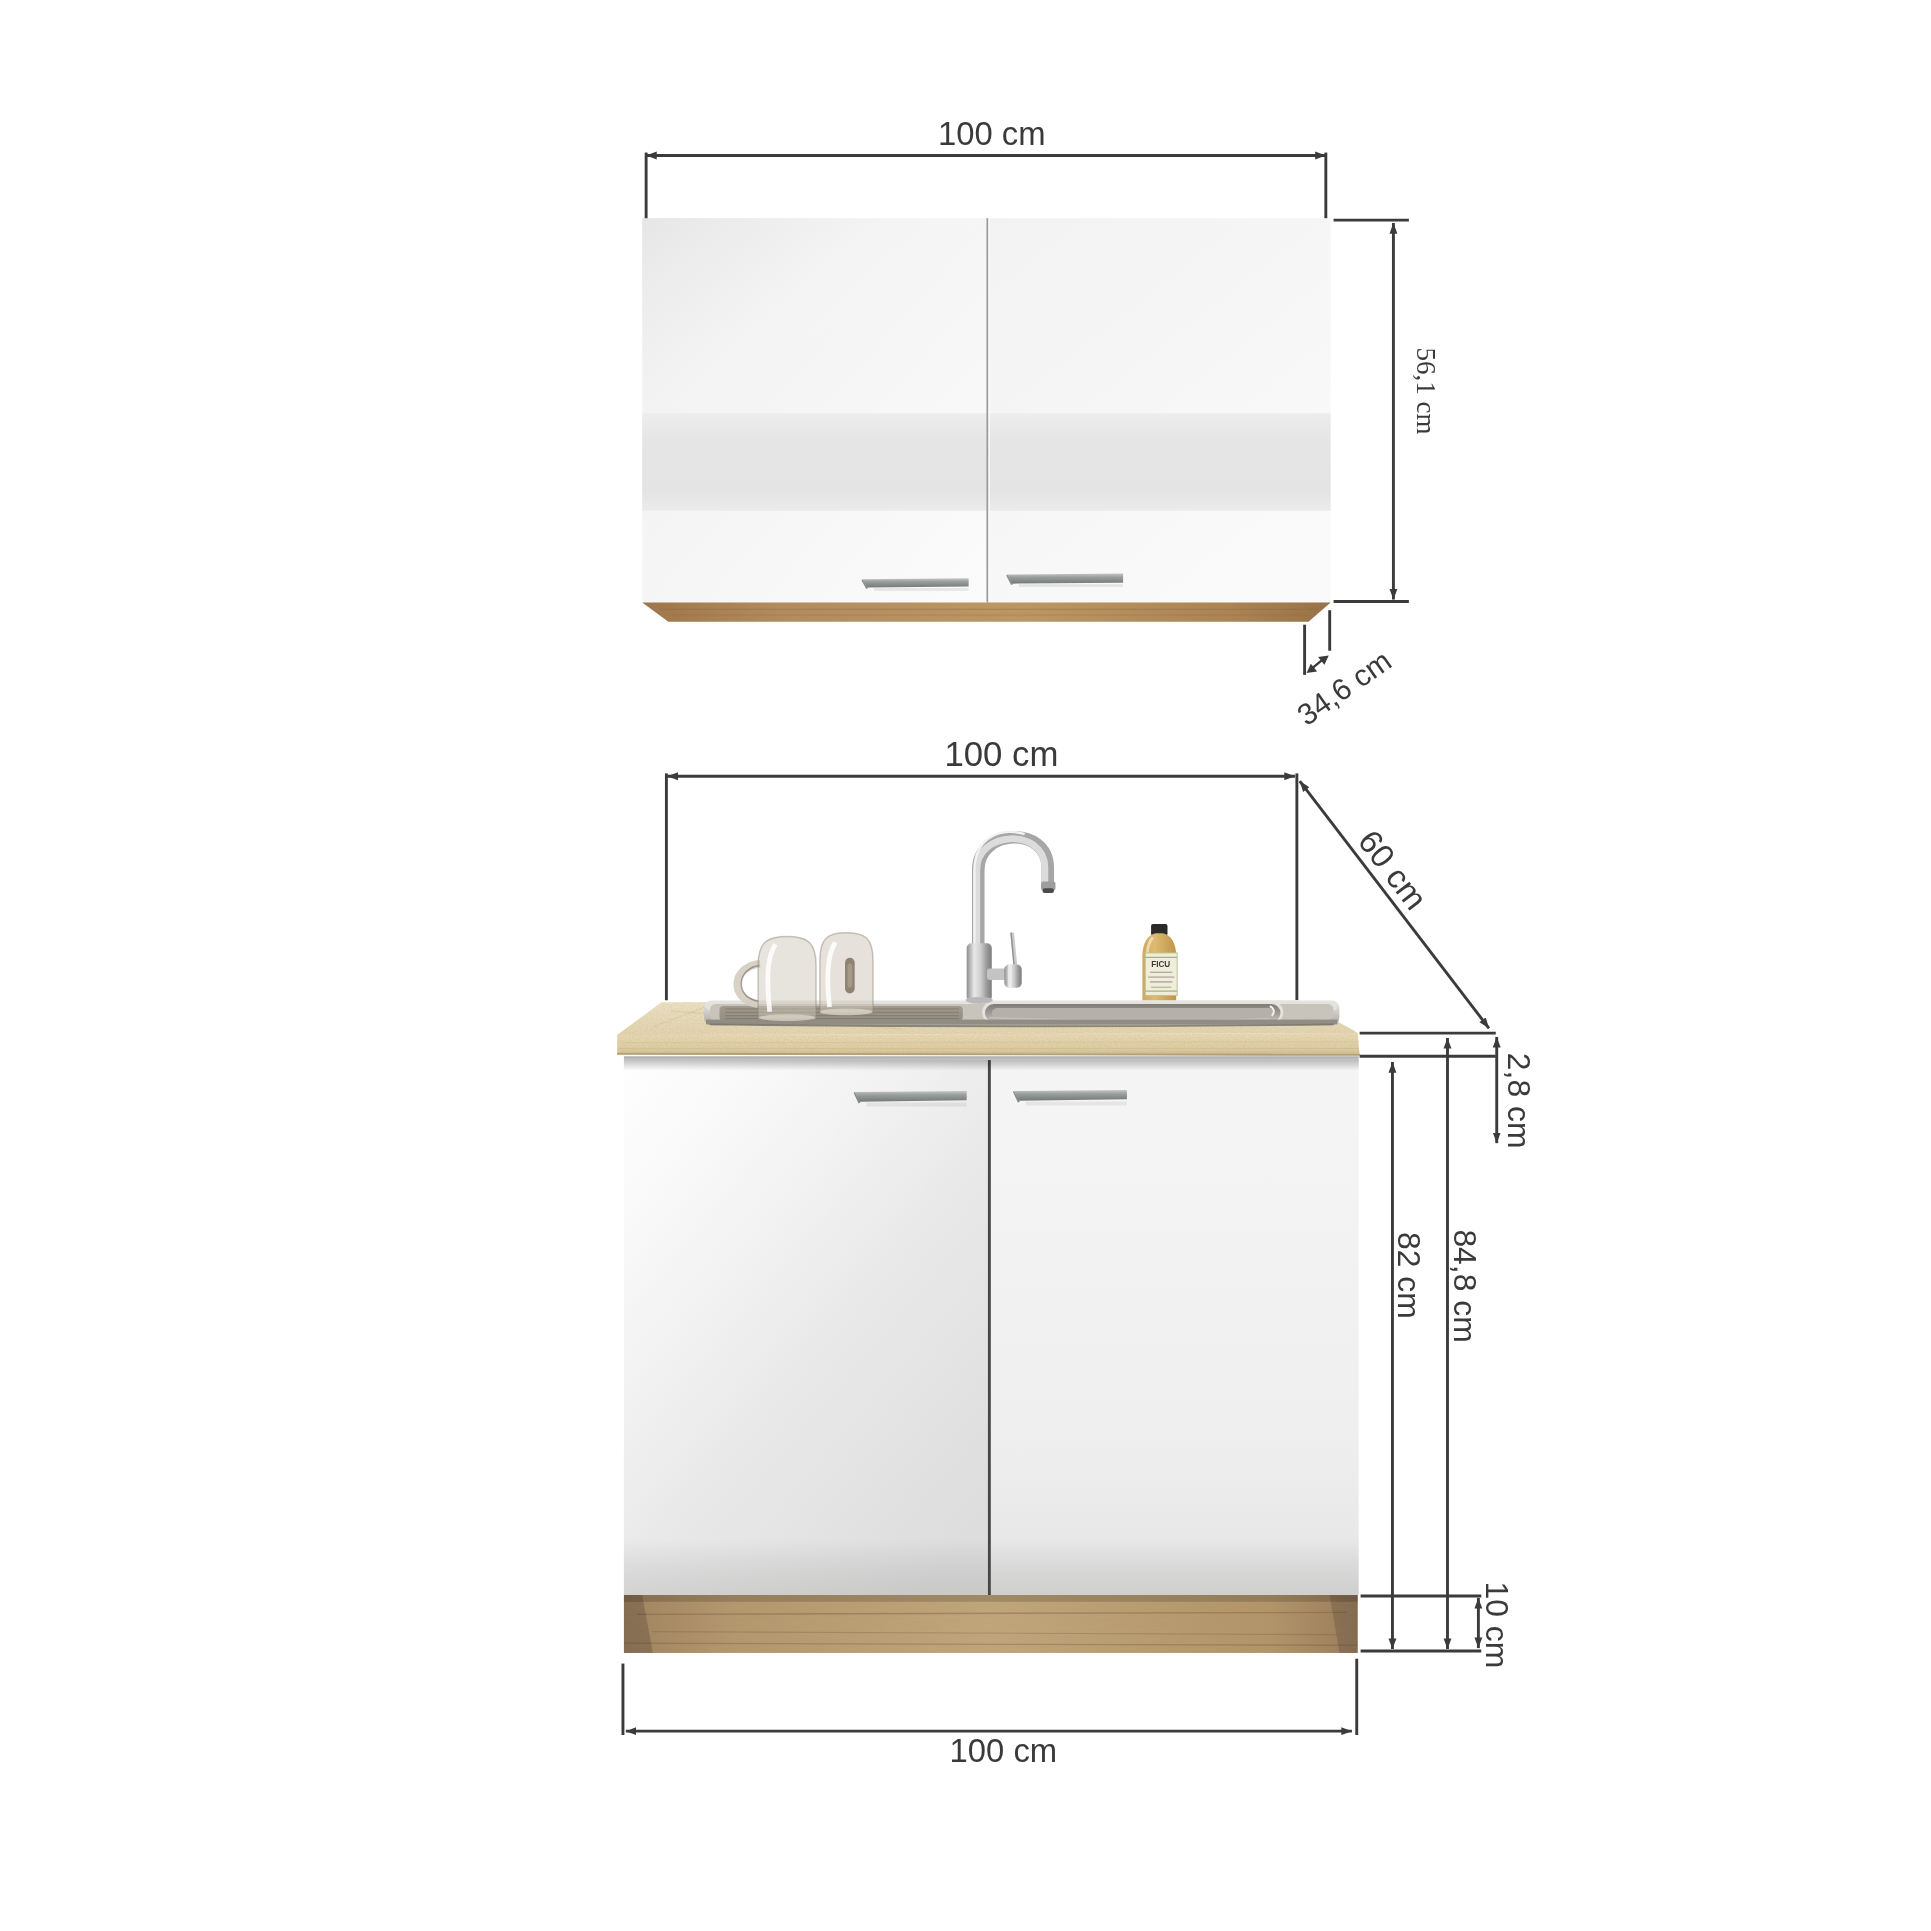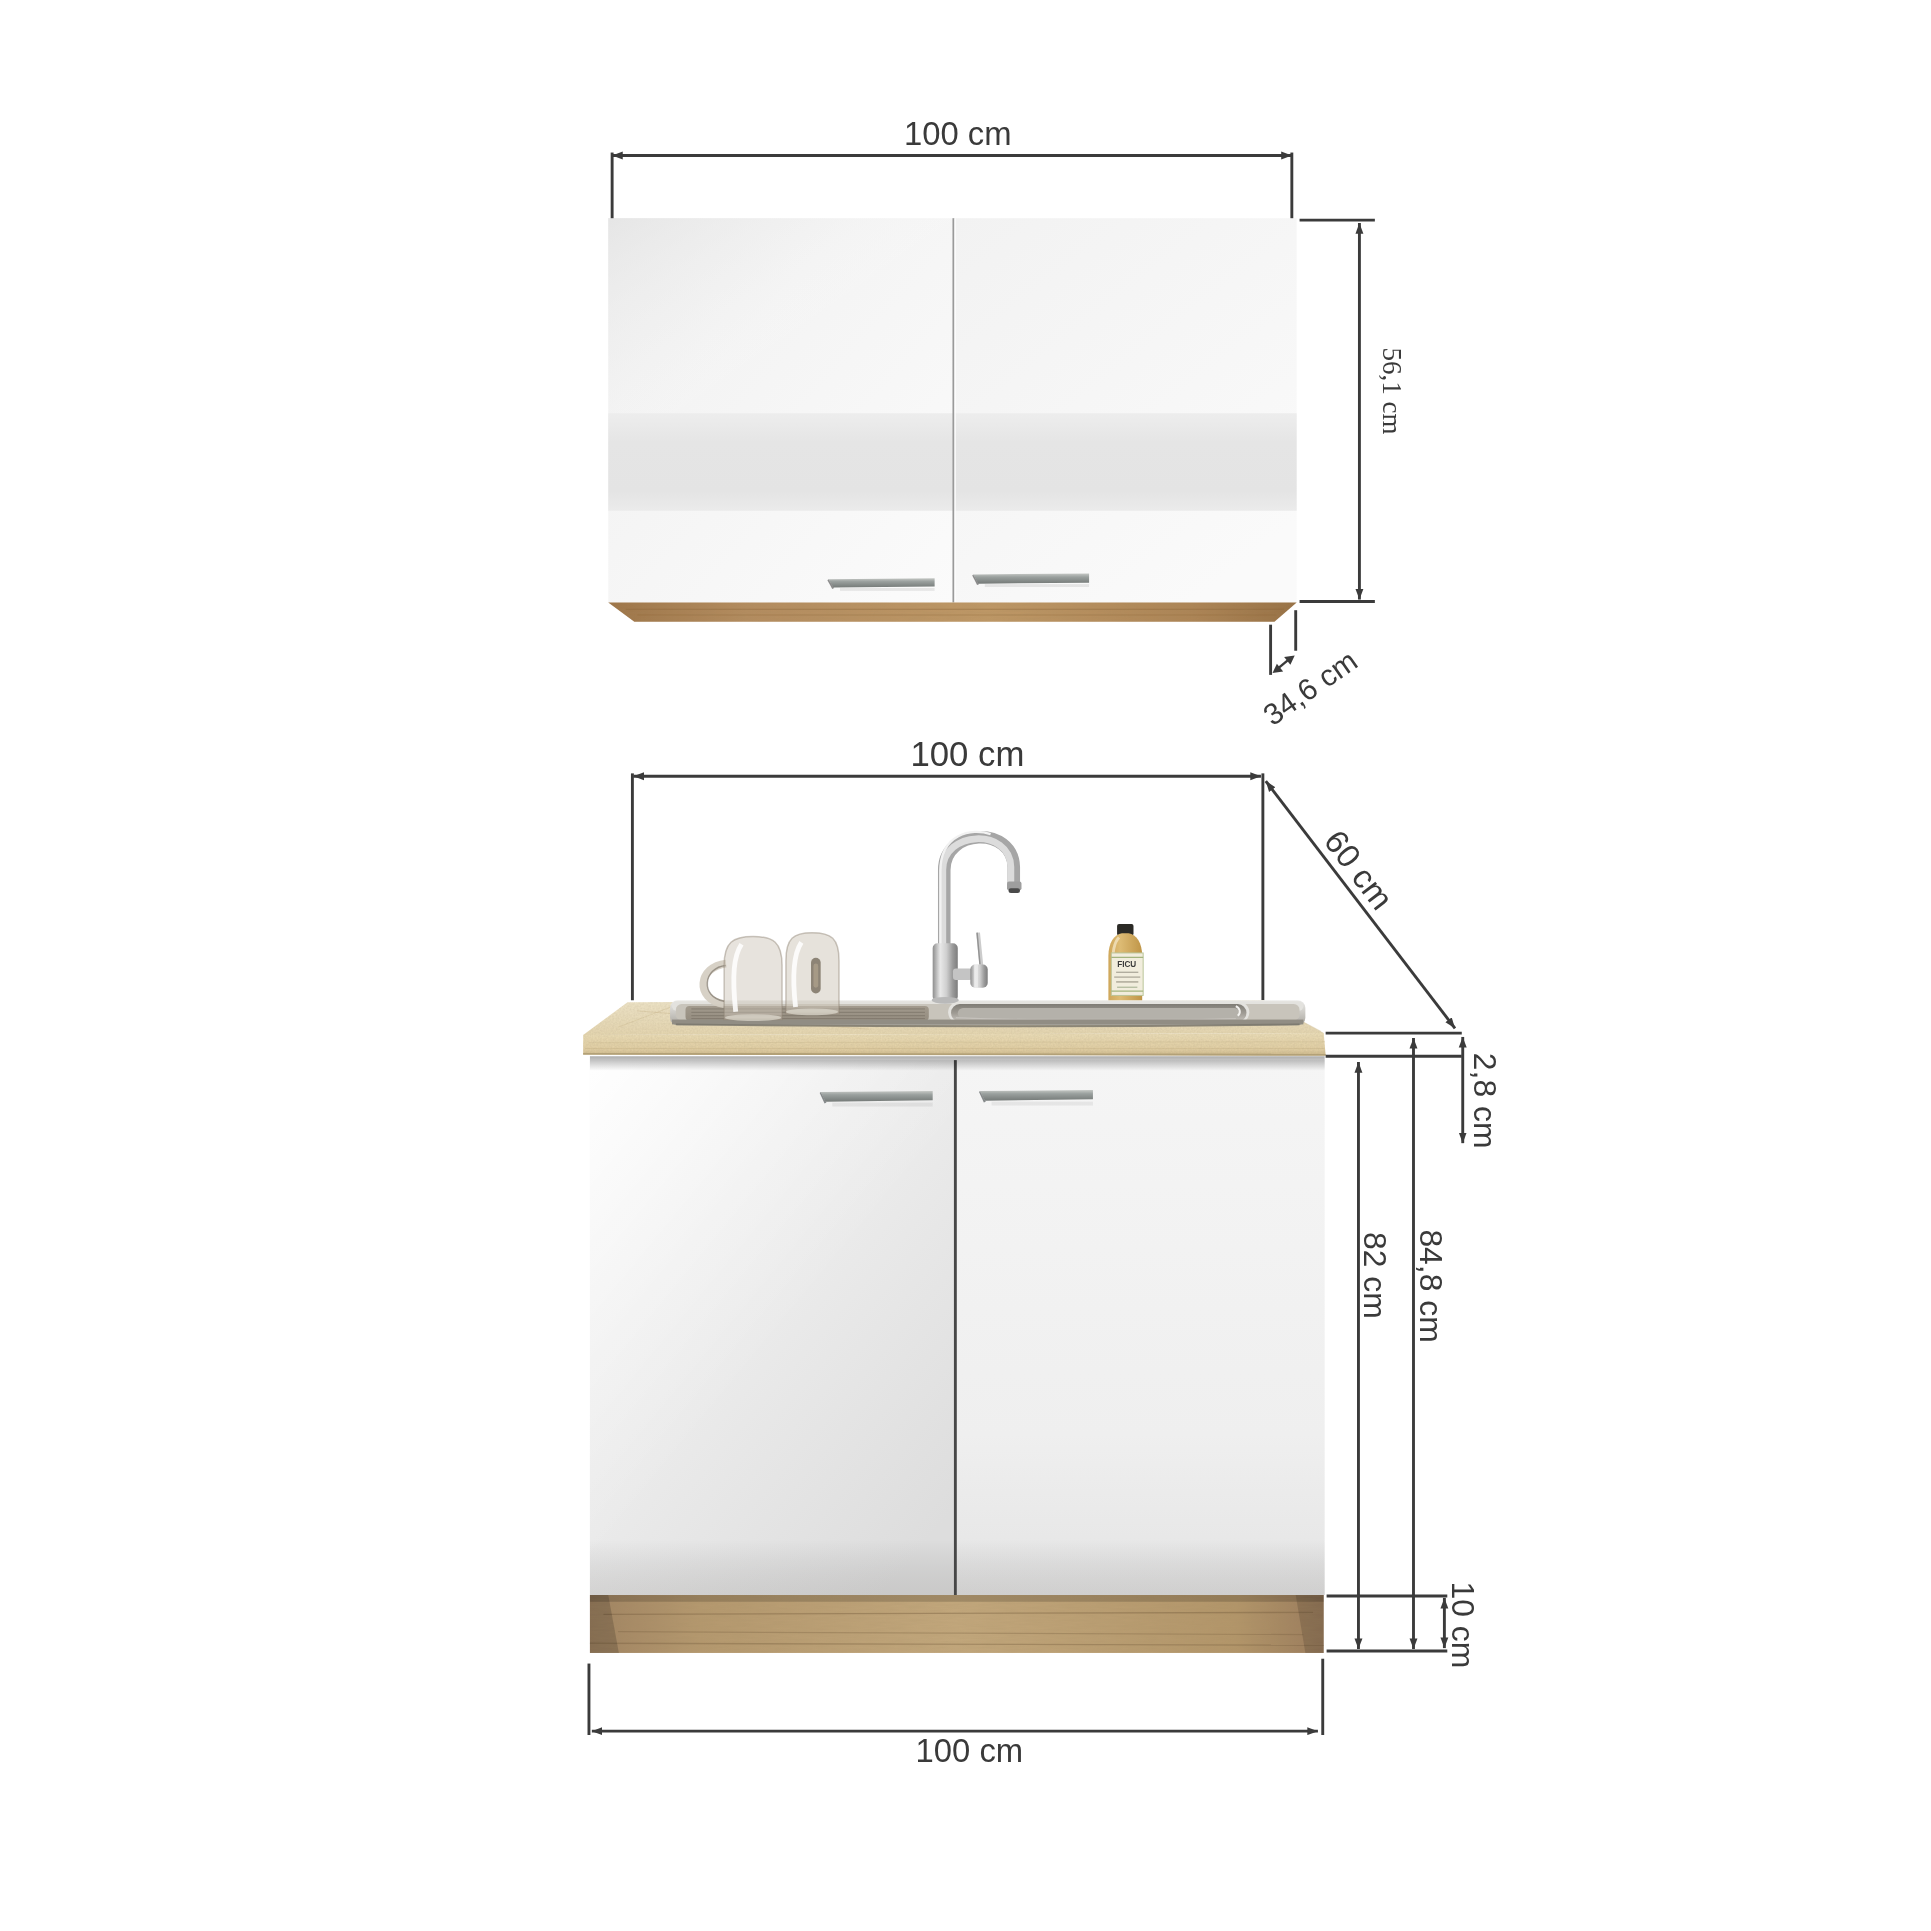--- a/index.html
+++ b/index.html
@@ -1,16 +1,16 @@
 <!DOCTYPE html>
 <html><head>
 <meta charset="utf-8">
 <style>
 html,body{margin:0;padding:0;background:#ffffff;}
-.page{position:relative;width:1609px;height:1931px;background:#ffffff;overflow:hidden;}
+.page{position:relative;width:1609px;height:1931px;background:#ffffff;overflow:hidden;margin-left:34px;}
 text{font-family:"Liberation Sans",sans-serif;fill:#3a3a3a;}
 .serif{font-family:"Liberation Serif",serif;}
 </style>
 </head>
 <body>
 <div class="page">
 <svg width="1931" height="1931" viewBox="0 0 2000 2000" xmlns="http://www.w3.org/2000/svg">
 <defs>
 <marker id="ah" markerUnits="userSpaceOnUse" viewBox="0 0 12 9" refX="11" refY="4.5" markerWidth="12" markerHeight="9" orient="auto-start-reverse">
           <path d="M0,0.4 L11,4.5 L0,8.6 Z" fill="#3b3b3b"></path>

